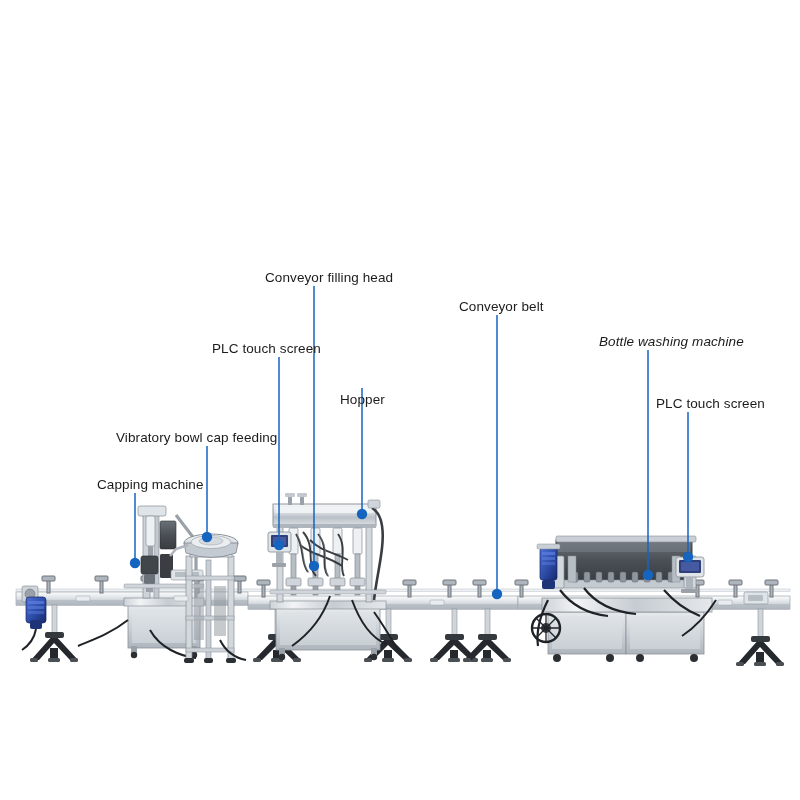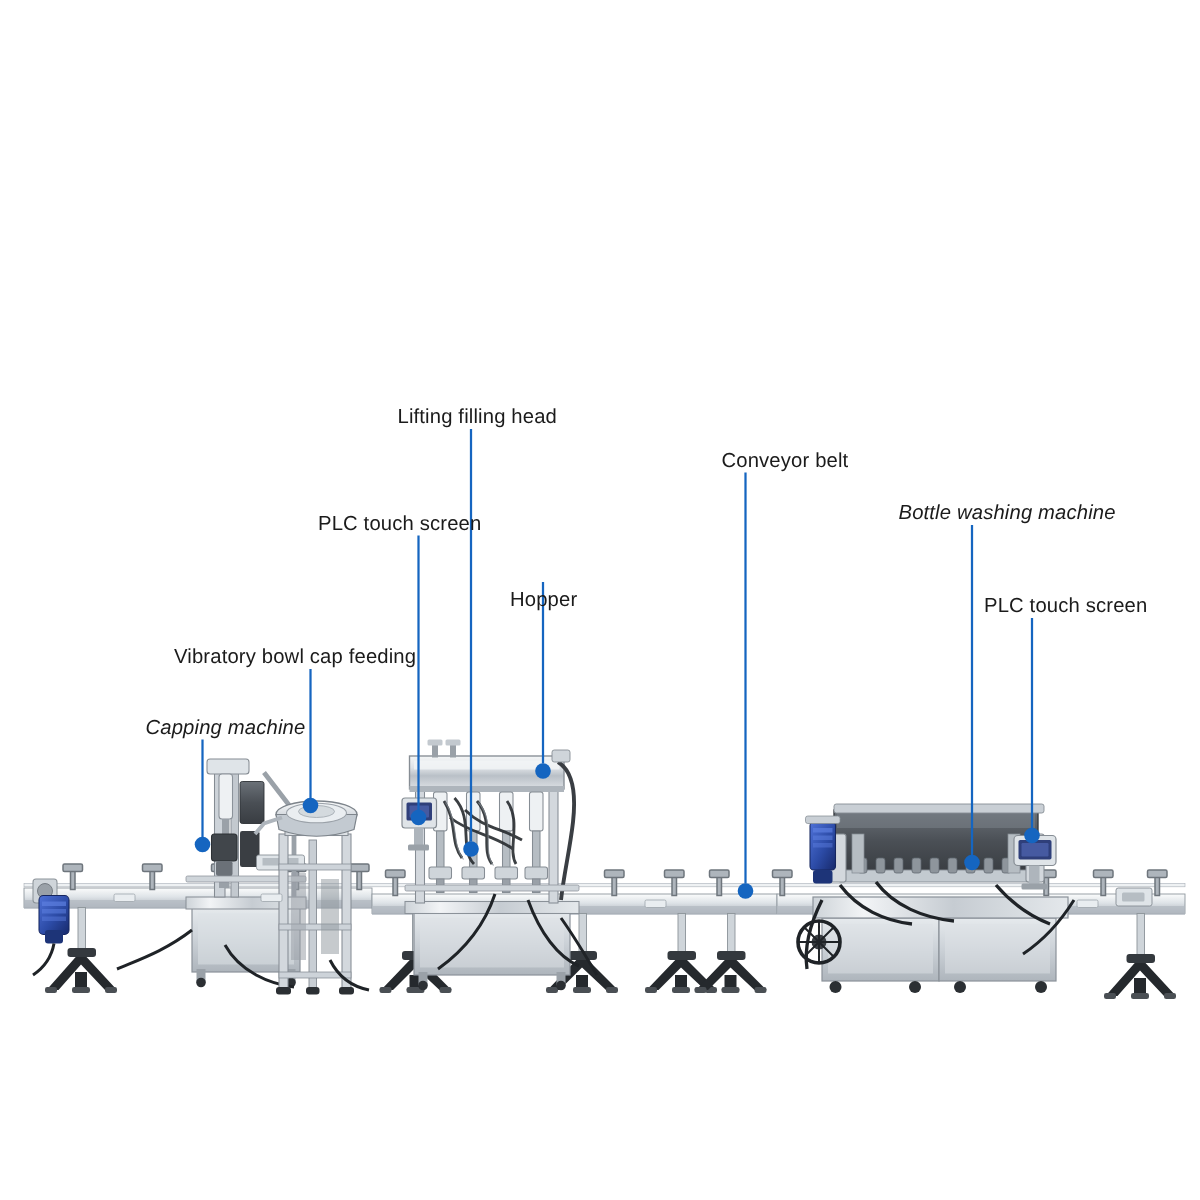--- a/index.html
+++ b/index.html
@@ -436,23 +436,23 @@
         <line x1="497" y1="315" x2="497" y2="589" stroke="#1565C0" stroke-width="1.5"></line>
         <circle cx="497" cy="594" r="5.2" fill="#1565C0"></circle>
         <line x1="648" y1="350" x2="648" y2="570" stroke="#1565C0" stroke-width="1.5"></line>
         <circle cx="648" cy="575" r="5.2" fill="#1565C0"></circle>
         <line x1="688" y1="412" x2="688" y2="552" stroke="#1565C0" stroke-width="1.5"></line>
         <circle cx="688" cy="557" r="5.2" fill="#1565C0"></circle>
       </g>
   </svg>
 
   <div id="labels">
-      <div class="anno-label" style="left: 97px; top: 477px; color: rgb(27, 27, 27); font-style: italic;">Capping machine</div>
+      <div class="anno-label" style="left: 97px; top: 477px; color: rgb(27, 27, 27);">Capping machine</div>
       <div class="anno-label" style="left: 116px; top: 430px; color: rgb(27, 27, 27);">Vibratory bowl cap feeding</div>
       <div class="anno-label" style="left: 212px; top: 341px; color: rgb(27, 27, 27);">PLC touch screen</div>
-      <div class="anno-label" style="left: 265px; top: 270px; color: rgb(27, 27, 27);">Lifting filling head</div>
+      <div class="anno-label" style="left: 265px; top: 270px; color: rgb(27, 27, 27);">Conveyor filling head</div>
       <div class="anno-label" style="left: 340px; top: 392px; color: rgb(27, 27, 27);">Hopper</div>
-      <div class="anno-label" style="left: 481px; top: 299px; color: rgb(27, 27, 27);">Conveyor belt</div>
+      <div class="anno-label" style="left: 459px; top: 299px; color: rgb(27, 27, 27);">Conveyor belt</div>
       <div class="anno-label" style="left: 599px; top: 334px; color: rgb(27, 27, 27); font-style: italic;">Bottle washing machine</div>
       <div class="anno-label" style="left: 656px; top: 396px; color: rgb(27, 27, 27);">PLC touch screen</div>
     </div>
 
 </div>
 
 </body></html>

